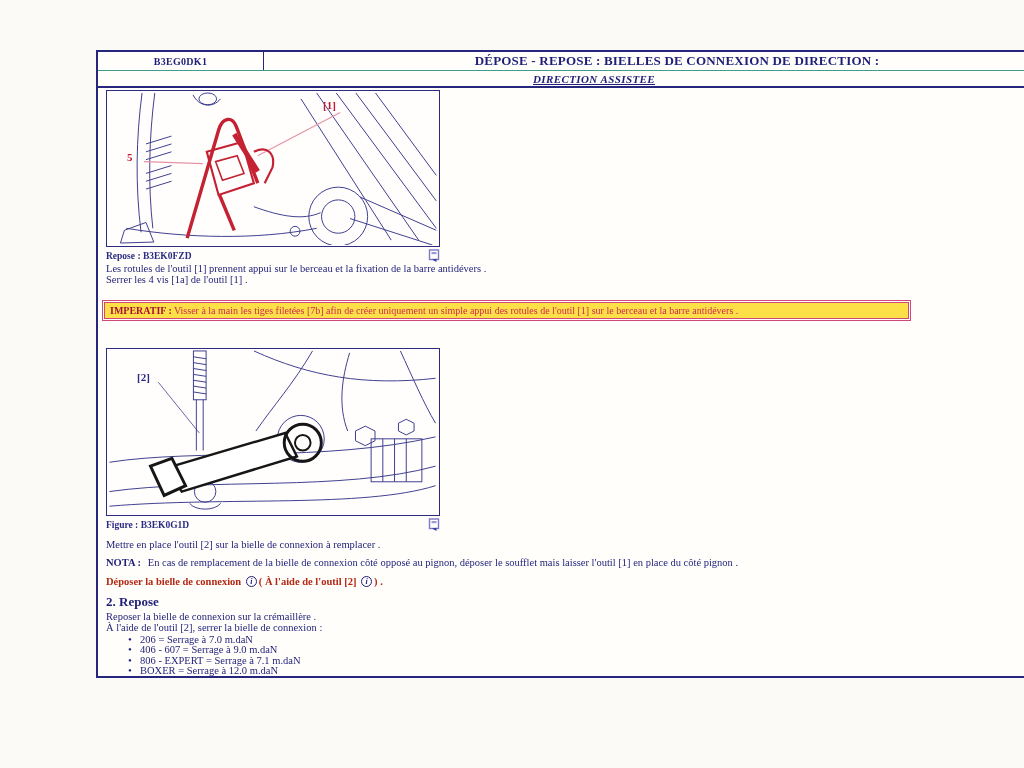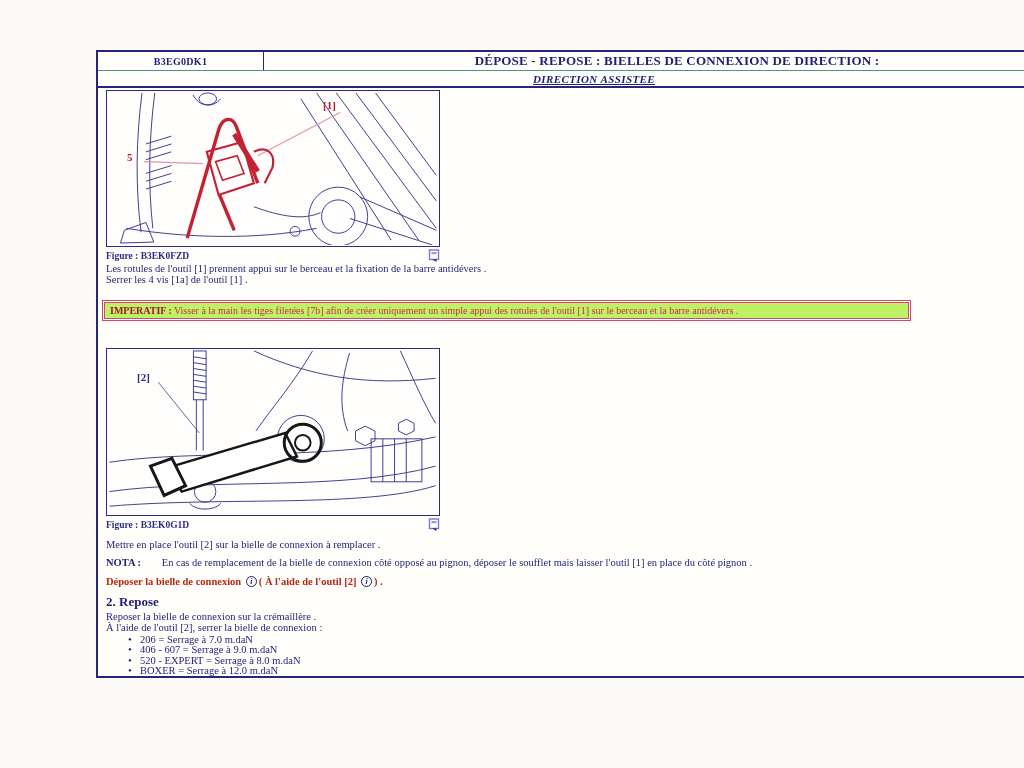--- a/index.html
+++ b/index.html
@@ -45,24 +45,24 @@
     font-size:9.5px;font-weight:bold;color:#2b2b82;padding-top:1px;
   }
   .print-icon{width:12px;height:13px;cursor:pointer;}
   
   .tline{font-size:10.5px;line-height:10.8px;white-space:nowrap;}
   .pblock{position:absolute;left:8px;}
   .imperatif{
     position:absolute;left:6px;top:214px;width:798px;height:15px;
     border:1px solid #cf4878;outline:1px solid #cf4878;outline-offset:1px;
     display:flex;align-items:center;padding-left:5px;
-    font-size:10px;color:#cb2a52;white-space:nowrap;background:#bef264;
+    font-size:10px;color:#cb2a52;white-space:nowrap;background:#fde047;
   }
   .imperatif b{color:#a81038;margin-right:2px;}
-  .nota b{margin-right:18px;}
+  .nota b{margin-right:4px;}
   .action{color:#b42814;font-weight:bold;font-size:10.5px;white-space:nowrap;}
   .info-i{
     display:inline-block;width:9px;height:9px;border:1px solid #1e1e78;
     border-radius:50%;color:#1e1e78;font-size:8px;line-height:9px;
     text-align:center;font-style:italic;font-weight:bold;vertical-align:1px;
     margin:0 2px;cursor:pointer;background:#fffefb;
   }
   .h2{position:absolute;left:8px;font-size:13px;font-weight:bold;}
   .bullets{position:absolute;left:30px;}
   .bullet{font-size:10.5px;line-height:10.4px;white-space:nowrap;position:relative;padding-left:12px;}
@@ -133,21 +133,21 @@
             <path stroke-width="2.2" d="M100,62 L136,52 L148,94 L112,106 Z"></path>
             <path stroke-width="1.6" d="M109,72 L131,66 L138,84 L116,91 Z"></path>
             <path stroke-width="2.2" d="M148,62 C162,55 170,64 167,78 L159,94"></path>
             <path stroke-width="3.5" d="M113,106 L128,142"></path>
           </g>
         </svg>
         <span class="fig-label red" style="left:20px;top:60px;">5</span>
         <span class="fig-label red" style="left:216px;top:8px;">[1]</span>
       </div>
       <div class="fig-caption">
-        <span>Figure : B3EK0FZD</span>
+        <span>Repose : B3EK0FZD</span>
         <svg class="print-icon" viewBox="0 0 12 13">
           <rect x="1.5" y="1" width="9" height="9.5" fill="none" stroke="#7a7ac8" stroke-width="1.4"></rect>
           <rect x="3.5" y="3" width="5" height="2.2" fill="#9a9ad8"></rect>
           <path d="M4,10.5 L8.5,13 L8.5,9.8 Z" fill="#3a3aa8"></path>
         </svg>
       </div>
     </div>
 
     <div class="pblock" style="top:176px;">
       <div class="tline">Les rotules de l'outil [1] prennent appui sur le berceau et la fixation de la barre antidévers .</div>
@@ -212,21 +212,21 @@
       <span>Déposer la bielle de connexion </span><span class="info-i">i</span><span>( À l'aide de l'outil [2] </span><span class="info-i">i</span><span>) .</span>
     </div>
 
     <div class="h2" style="top:506px;">2. Repose</div>
     <div class="pblock tline" style="top:524px;">Reposer la bielle de connexion sur la crémaillère .</div>
     <div class="pblock tline" style="top:535px;">À l'aide de l'outil [2], serrer la bielle de connexion :</div>
 
     <div class="bullets" style="top:547px;">
       <div class="bullet">206 = Serrage à 7.0 m.daN</div>
       <div class="bullet">406 - 607 = Serrage à 9.0 m.daN</div>
-      <div class="bullet">520 - EXPERT = Serrage à 8.0 m.daN</div>
+      <div class="bullet">806 - EXPERT = Serrage à 7.1 m.daN</div>
       <div class="bullet">BOXER = Serrage à 12.0 m.daN</div>
     </div>
 
     <div class="scrollbar">
       <div class="scroll-btn up">
           <span>▲</span>
         </div>
       <div class="scroll-thumb"></div>
       <div class="scroll-btn down">
           <span>▼</span>

